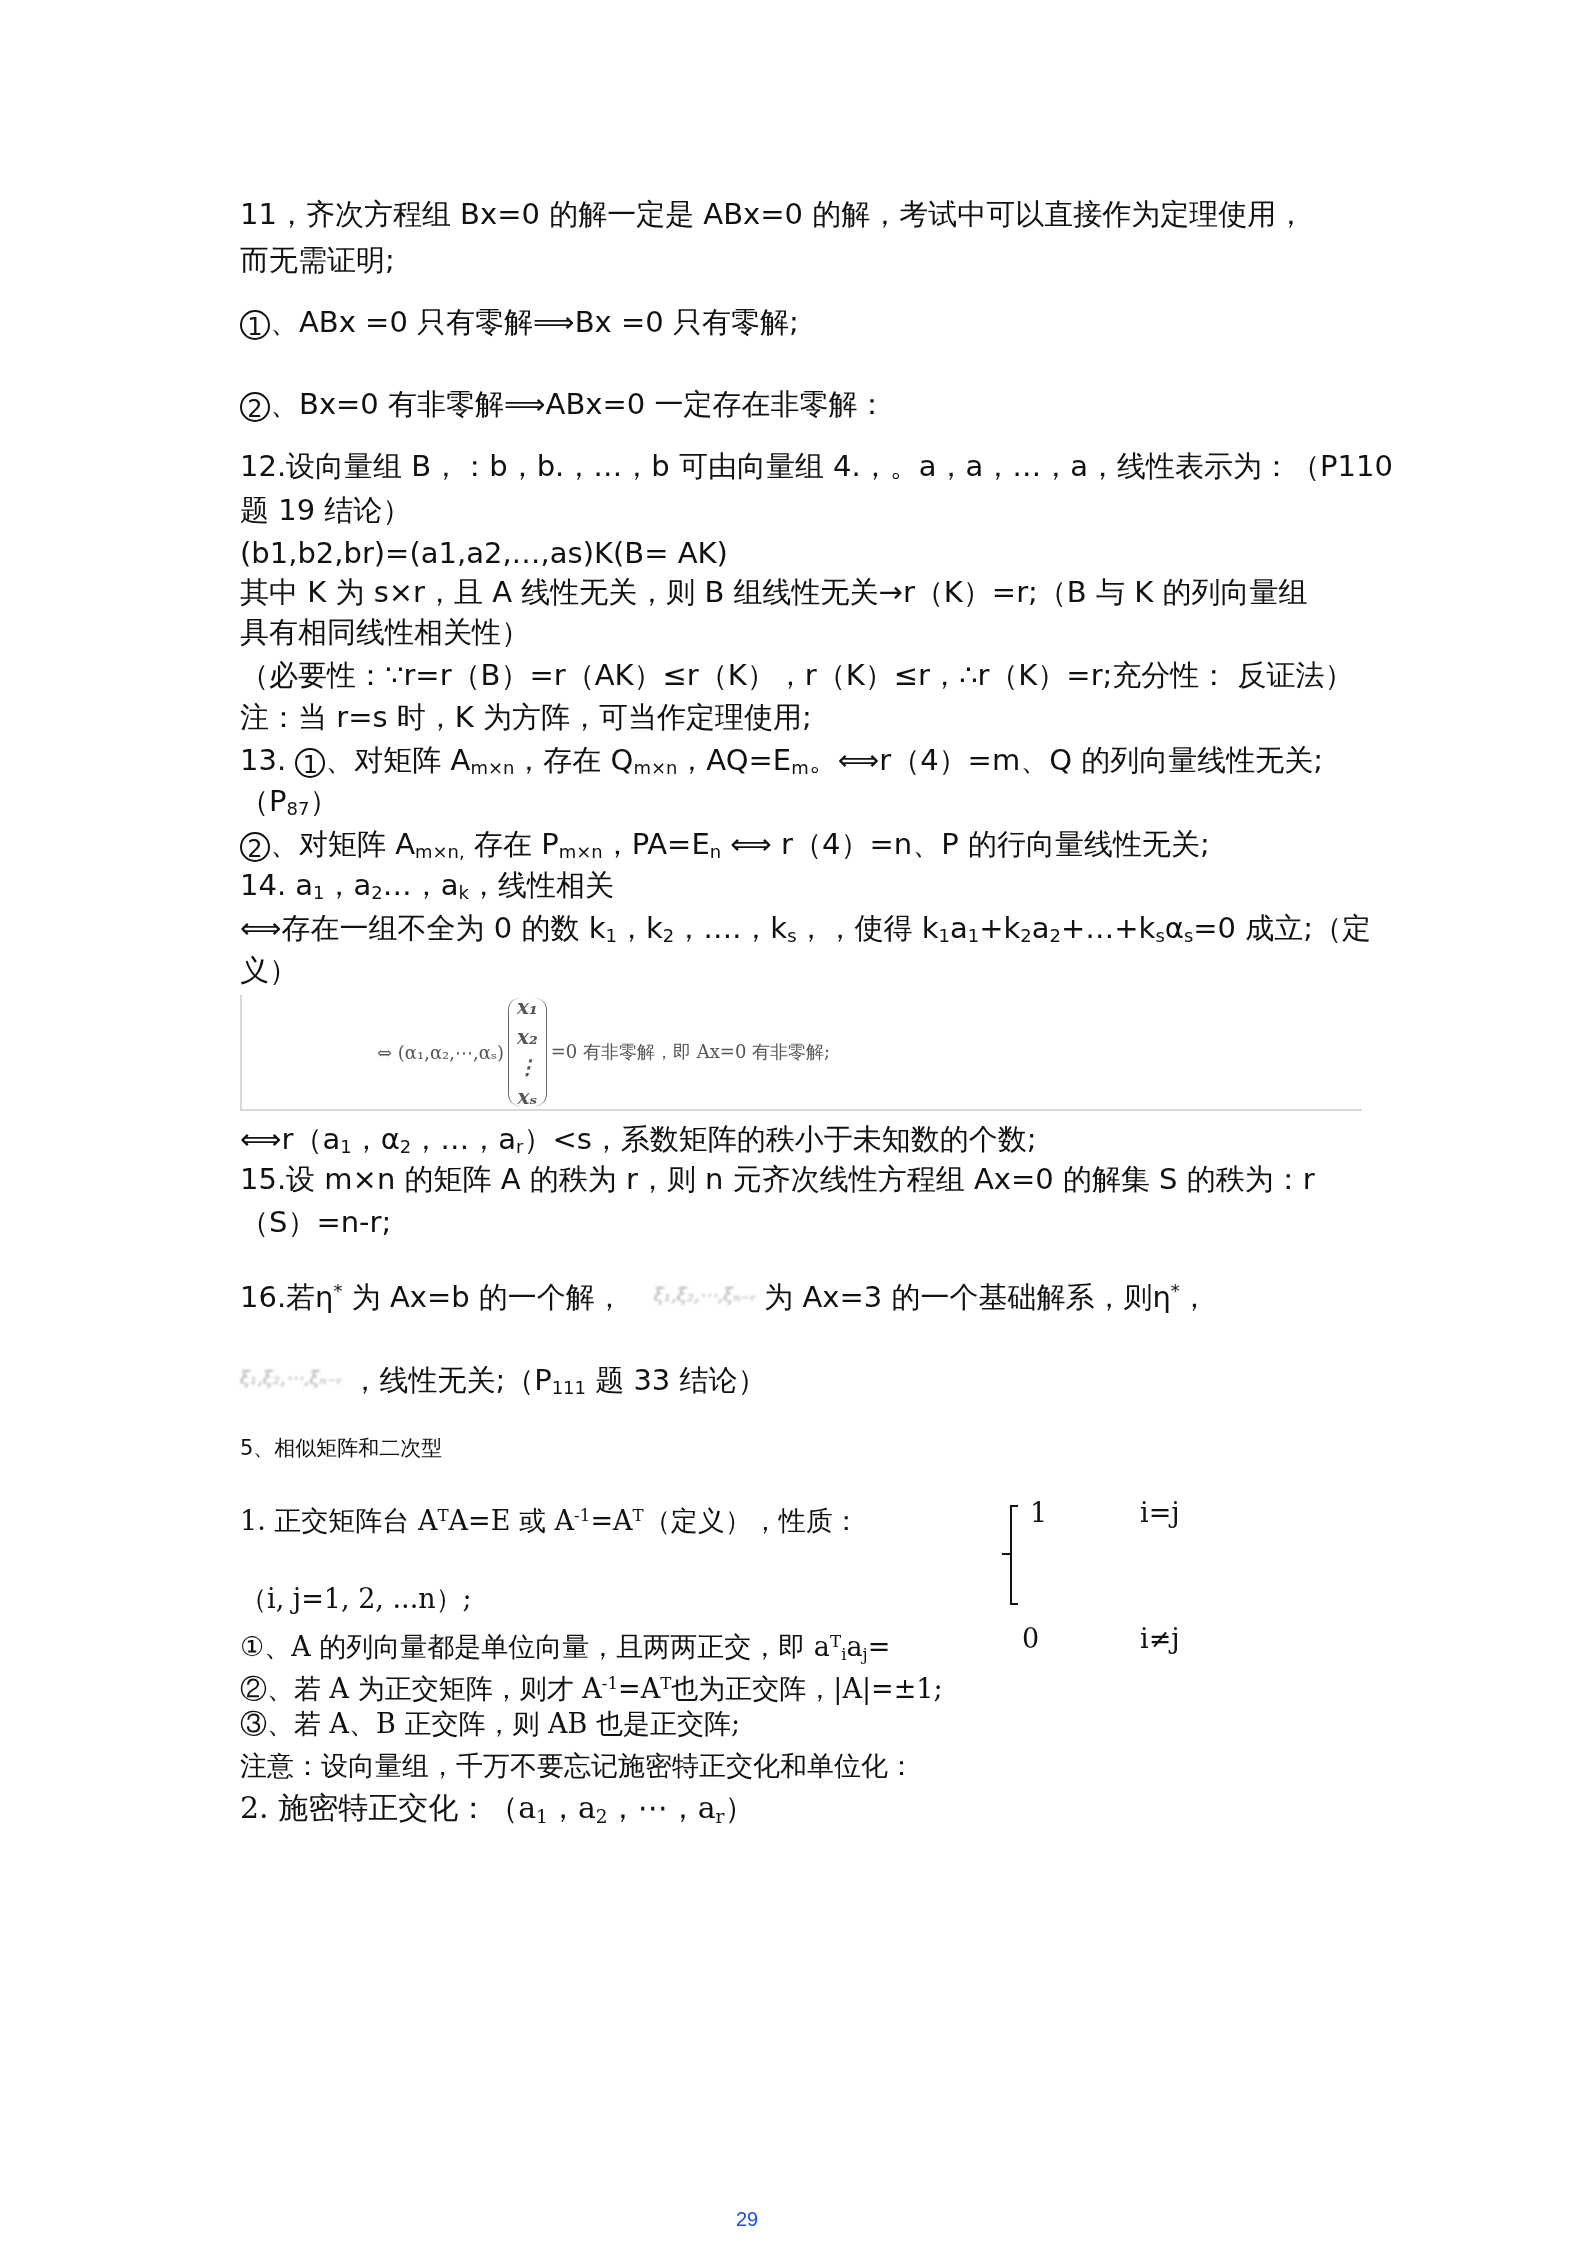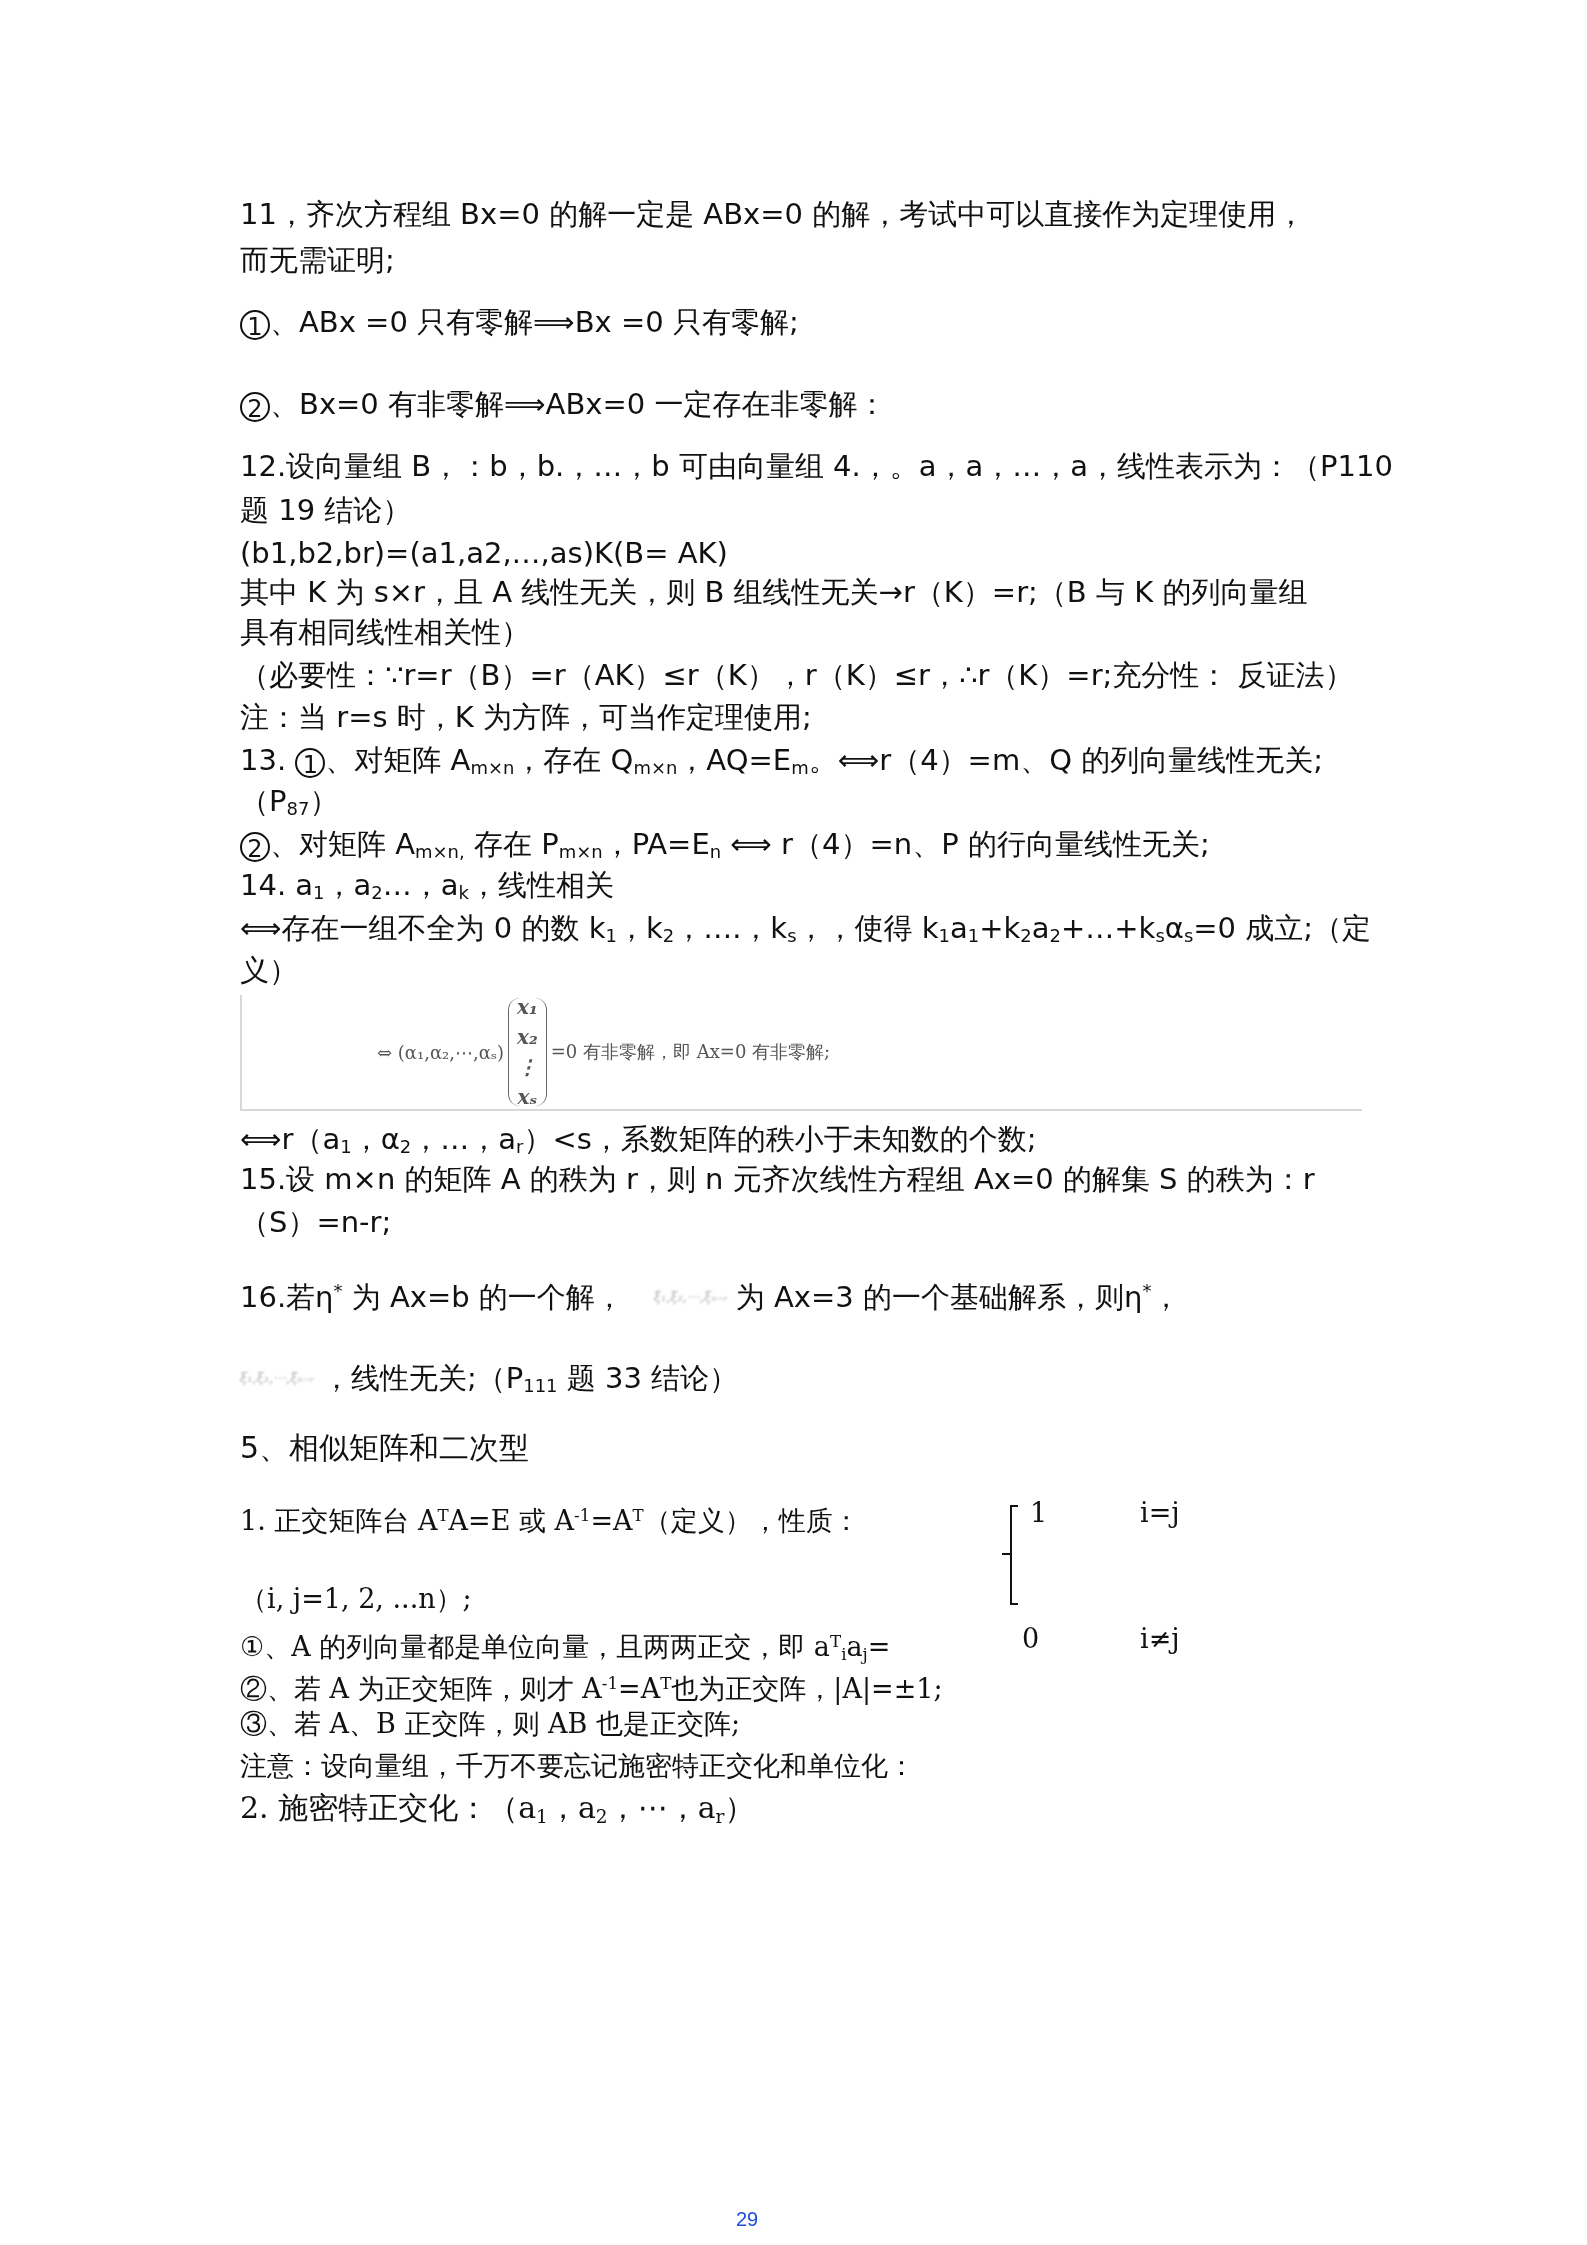--- a/index.html
+++ b/index.html
@@ -1,26 +1,26 @@
 <!DOCTYPE html>
 <html><head>
 <meta charset="utf-8">
 <style>
   html, body { margin: 0; padding: 0; background: #ffffff; }
   body { width: 1587px; height: 2245px; position: relative; overflow: hidden; color: #111; }
   .ln { position: absolute; left: 240px; white-space: nowrap; font-family: "DejaVu Sans", sans-serif; font-size: 29px; line-height: 36px; color: #111; }
   .serif { font-family: "DejaVu Serif", serif; }
-  .heading { font-size: 30px; }
+  .heading { font-size: 21px; }
   sub { font-size: 0.62em; vertical-align: -0.25em; }
   sup { font-size: 0.62em; vertical-align: 0.55em; }
   .circ { display: inline-block; width: 30px; height: 30px; border: 2px solid #111; border-radius: 50%; text-align: center; line-height: 30px; font-size: 24px; box-sizing: border-box; vertical-align: -3px; }
   .imgbox { position: absolute; left: 240px; top: 995px; width: 1120px; height: 114px; border-left: 2px solid #d8d8d8; border-bottom: 2px solid #d8d8d8; }
   .formula { position: absolute; left: 135px; top: 0; height: 114px; display: flex; align-items: center; font-family: "DejaVu Serif", serif; font-size: 18px; color: #555; white-space: nowrap; }
   .matrix { display: inline-flex; flex-direction: column; justify-content: space-between; height: 108px; border-left: 1.5px solid #666; border-right: 1.5px solid #666; border-radius: 12px; padding: 0 8px; margin: 0 4px; font-style: italic; font-weight: bold; font-size: 20px; line-height: 18px; text-align: center; }
-  .blurimg { display: inline-block; color: #aaa; font-family: "DejaVu Serif", serif; font-style: italic; font-size: 13px; filter: blur(0.8px); vertical-align: 6px; text-align: center; }
+  .blurimg { display: inline-block; color: #aaa; font-family: "DejaVu Serif", serif; font-style: italic; font-size: 18px; filter: blur(0.8px); vertical-align: 6px; text-align: center; }
   .brace { position: absolute; left: 1010px; top: 1505px; width: 16px; height: 100px; border-left: 2px solid #111; }
   .brace:before { content: ""; position: absolute; left: -10px; top: 48px; width: 10px; border-top: 2px solid #111; }
   .brace-top { position: absolute; left: 1010px; top: 1505px; width: 8px; border-top: 2px solid #111; }
   .brace-bot { position: absolute; left: 1010px; top: 1603px; width: 8px; border-top: 2px solid #111; }
   .pagenum { position: absolute; left: 736px; top: 2208px; font-family: "Liberation Sans", sans-serif; font-size: 20px; color: #1d4ed8; }
   .abs { position: absolute; font-family: "DejaVu Serif", serif; font-size: 27px; color: #111; white-space: nowrap; }
 </style>
 </head>
 <body>
 

